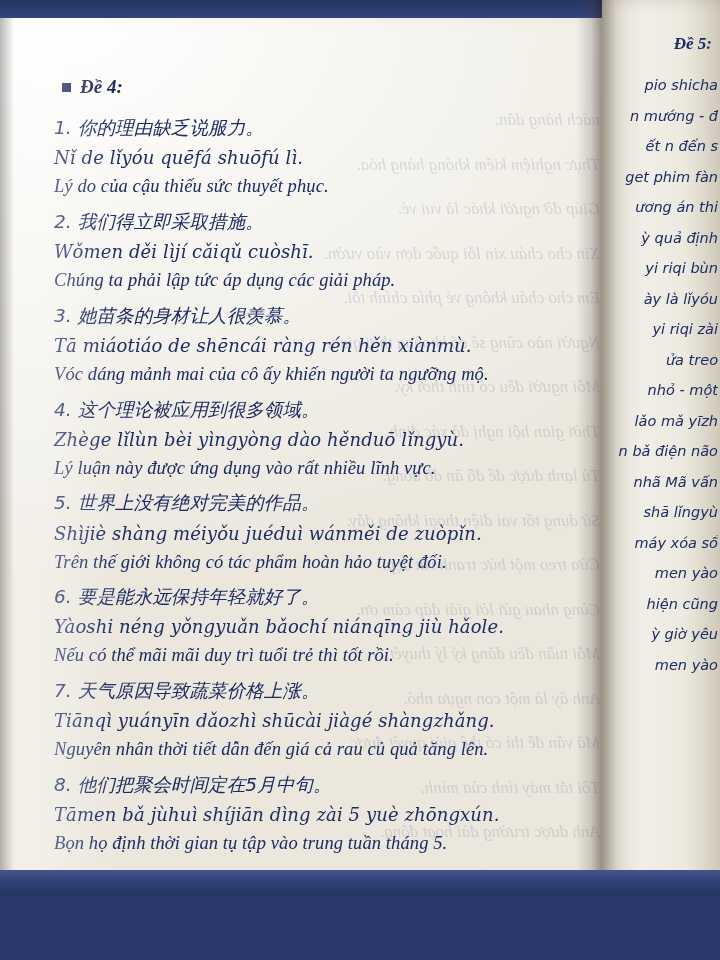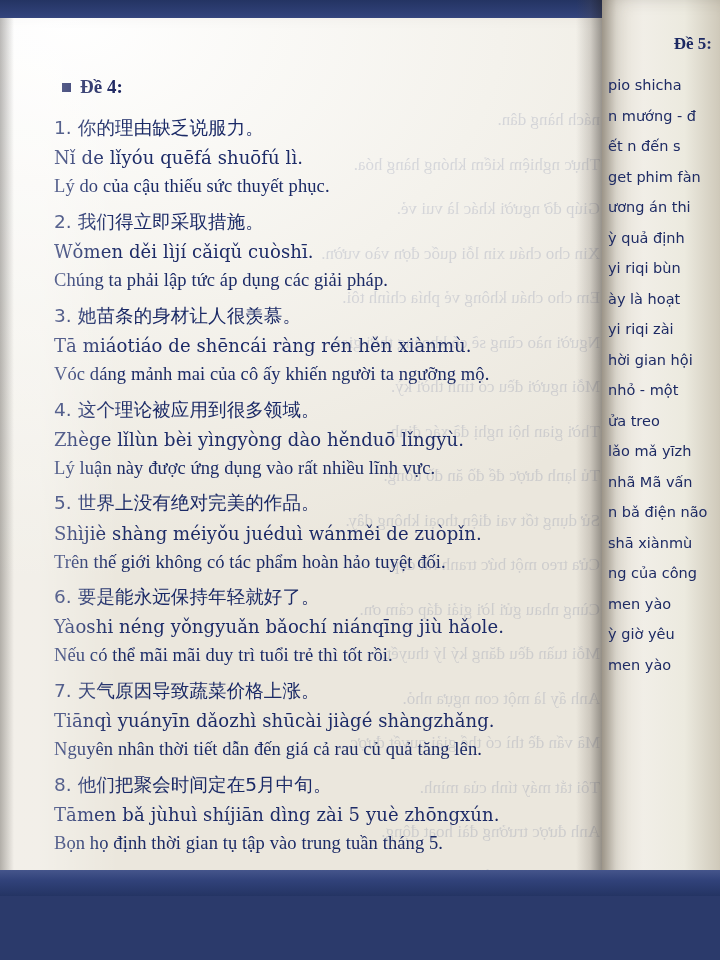--- a/index.html
+++ b/index.html
@@ -4,20 +4,21 @@
 <style>
   html,body{margin:0;padding:0;}
   body{
     width:720px;height:960px;overflow:hidden;
     background:#2b3a6b;
     font-family:"Liberation Serif", serif;
   }
   .page{
     position:relative;width:720px;height:896px;overflow:hidden;
     background:#e9e6de;
+    font-style:italic;
   }
   
   .edge-top{
     position:absolute;left:0;top:0;width:720px;height:26px;
     background:linear-gradient(180deg,#243463 0%,#31427a 60%,#45558b 100%);
   }
   .edge-bottom{
     position:absolute;left:0;bottom:0;width:720px;height:26px;
     background:linear-gradient(0deg,#243463 0%,#31427a 60%,#45558b 100%);
   }
@@ -101,20 +102,21 @@
   }
   .rp-lines{
     position:absolute;left:4px;top:70px;width:112px;
     color:#1e2b64;
   }
   .rp-lines div{
     font-size:14.5px;line-height:30.5px;
     font-family:"DejaVu Sans", sans-serif;
     white-space:nowrap;overflow:hidden;
     padding-left:2px;
+    text-align:right;
   }
   .page-num{
     position:absolute;left:22px;bottom:8px;
     font-size:12px;color:#cfd5ea;opacity:.55;
     font-family:"Liberation Sans", sans-serif;
   }
   .shadow-left{
     position:absolute;left:0;top:18px;width:14px;height:930px;
     background:linear-gradient(90deg, rgba(30,25,20,.30), rgba(0,0,0,0));
   }
@@ -217,30 +219,30 @@
   <div class="right-page">
     <div class="rp-head">Đề 5:</div>
     <div class="rp-lines" id="rplines">
         <div>pio shicha</div>
         <div>n mướng - đ</div>
         <div>ết n đến s</div>
         <div>get phim fàn</div>
         <div>ương án thi</div>
         <div>ỳ quả định</div>
         <div>yi riqi bùn</div>
-        <div>ày là hoạt</div>
+        <div>ày là lǐyóu</div>
         <div>yi riqi zài</div>
-        <div>hời gian hội</div>
+        <div>ửa treo</div>
         <div>nhỏ - một</div>
-        <div>ửa treo</div>
         <div>lǎo mǎ yīzh</div>
+        <div>n bǎ điện não</div>
         <div>nhã Mã vấn</div>
-        <div>n bǎ điện não</div>
-        <div>shā xiànmù</div>
-        <div>ng của công</div>
+        <div>shā lǐngyù</div>
+        <div>máy xóa sổ</div>
         <div>men yào</div>
+        <div>hiện cũng</div>
         <div>ỳ giờ yêu</div>
         <div>men yào</div>
       </div>
   </div>
 
   <div class="edge-bottom"></div>
 </div>
 
 </body></html>

